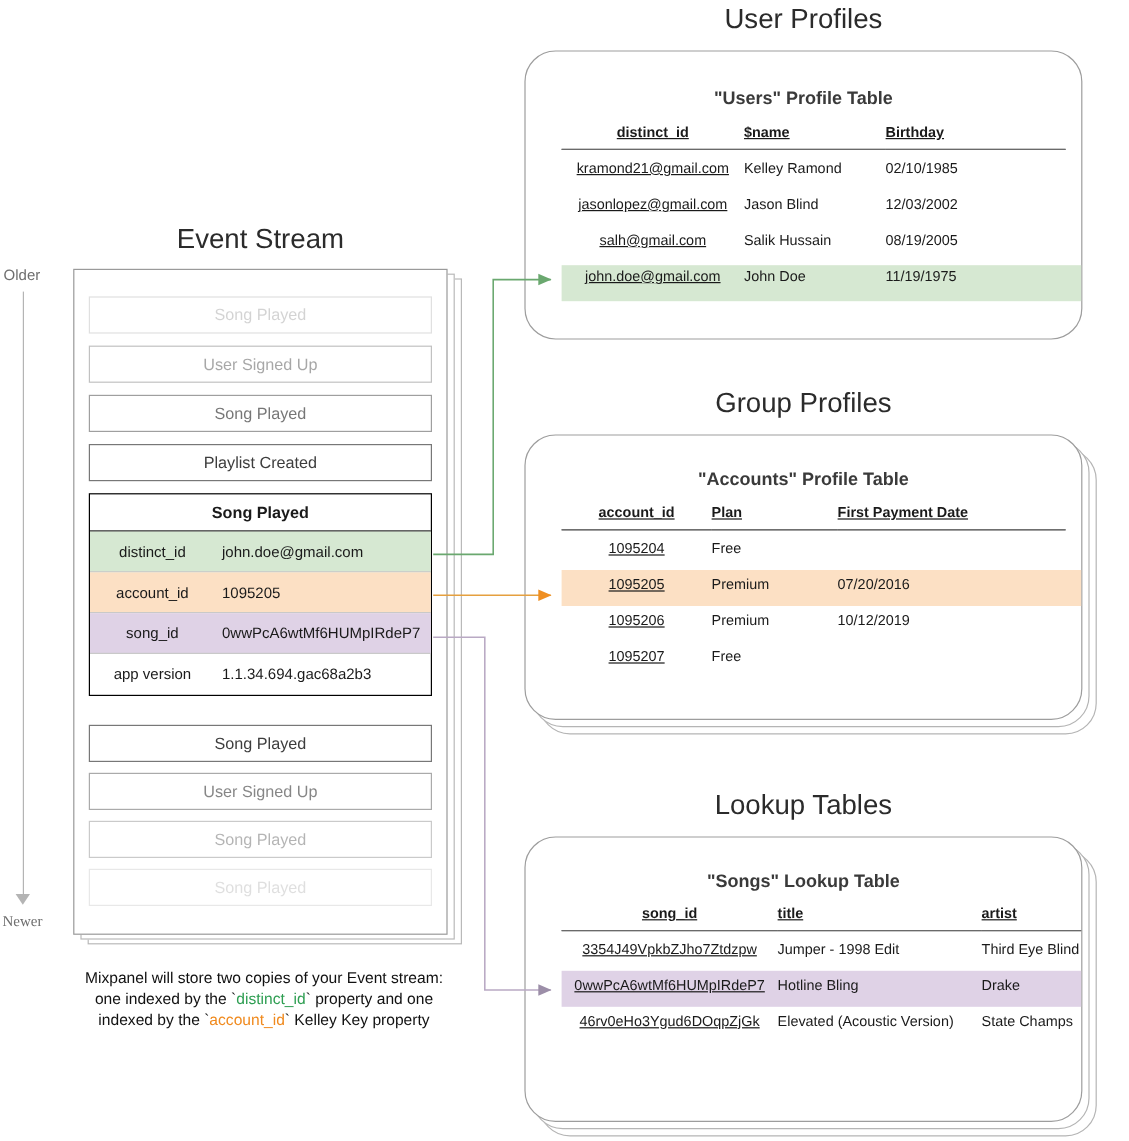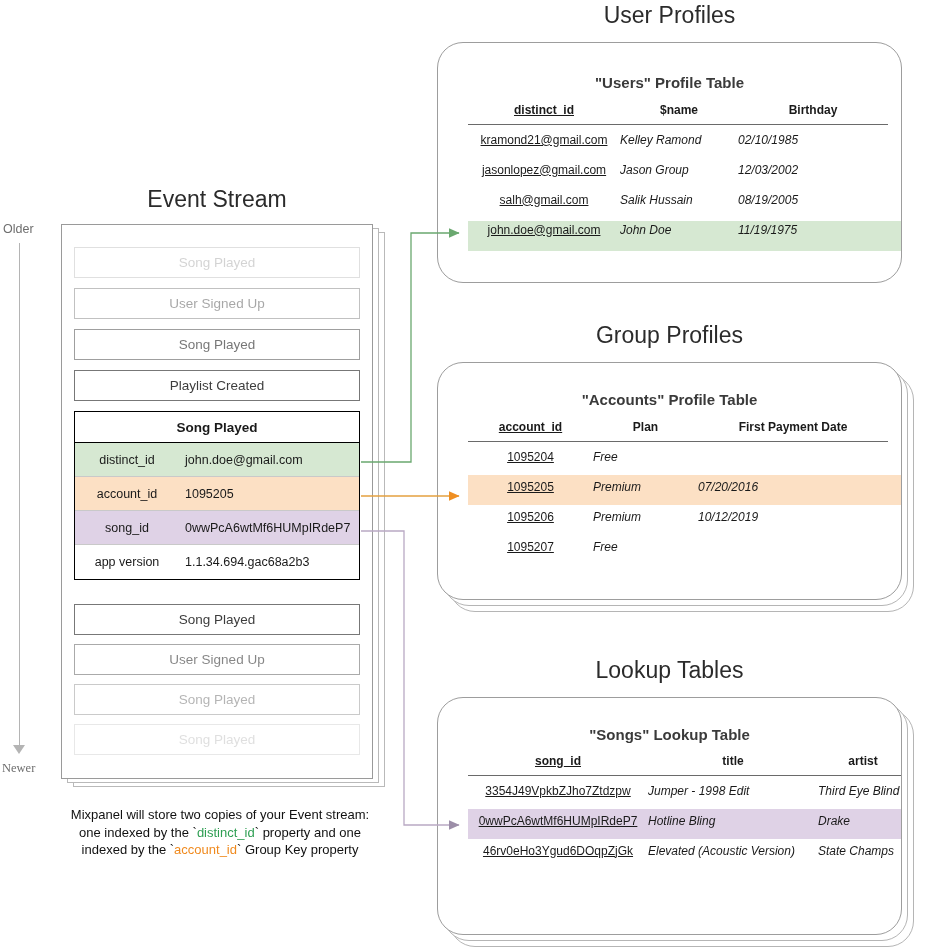--- a/index.html
+++ b/index.html
@@ -154,31 +154,31 @@
   }
   .dtable th {
     font-size: 12px;
     font-weight: bold;
     color: #1a1a1a;
     padding: 0 0 7px 0;
     white-space: nowrap;
     vertical-align: bottom;
   }
   .dtable th.key-col { text-align: center; text-decoration: underline; }
-  .dtable th.plain-col { text-align: center; }
+  .dtable th.plain-col { text-align: left; text-decoration: underline; }
   .dtable thead tr { border-bottom: 1.4px solid #6a6a6a; }
   .dtable td {
     height: 30px;
     font-size: 12px;
     color: #1a1a1a;
     white-space: nowrap;
     vertical-align: middle;
   }
   .dtable td.key-col { text-align: center; text-decoration: underline; }
-  .dtable td.plain-col { text-align: left; font-style: italic; }
+  .dtable td.plain-col { text-align: left; }
 
   
   .row-band {
     position: absolute;
     height: 30px;
   }
   .row-band.green  { background: #d6e8d2; }
   .row-band.orange { background: #fce0c4; }
   .row-band.purple { background: #dfd2e6; }
 
@@ -254,21 +254,21 @@
   <div class="event-card simple" style="top:724px; opacity:0.16;">
     <div class="evt-title">Song Played</div>
   </div>
 
   <div class="caption">
     <div>Mixpanel will store two copies of your Event stream:</div>
     <div>
       <span>one indexed by the `</span><span class="tok-green">distinct_id</span><span>` property and one</span>
     </div>
     <div>
-      <span>indexed by the `</span><span class="tok-orange">account_id</span><span>` Group Key property</span>
+      <span>indexed by the `</span><span class="tok-orange">account_id</span><span>` Kelley Key property</span>
     </div>
   </div>
 
   <div class="card-stack" style="left:437px; top:42px; width:465px; height:241px;">
     <div class="card-main" style="width:465px; height:241px;">
       <div class="card-title" style="top:31px;">"Users" Profile Table</div>
 
       <div class="row-band green" style="left:30px; top:178px; width:435px;"></div>
 
       <table class="dtable" style="left:30px; top:60px; width:420px;">
@@ -280,21 +280,21 @@
           </tr>
         </thead>
         <tbody>
           <tr>
             <td class="key-col">kramond21@gmail.com</td>
             <td class="plain-col">Kelley Ramond</td>
             <td class="plain-col">02/10/1985</td>
           </tr>
           <tr>
             <td class="key-col">jasonlopez@gmail.com</td>
-            <td class="plain-col">Jason Group</td>
+            <td class="plain-col">Jason Blind</td>
             <td class="plain-col">12/03/2002</td>
           </tr>
           <tr>
             <td class="key-col">salh@gmail.com</td>
             <td class="plain-col">Salik Hussain</td>
             <td class="plain-col">08/19/2005</td>
           </tr>
           <tr>
             <td class="key-col">john.doe@gmail.com</td>
             <td class="plain-col">John Doe</td>

